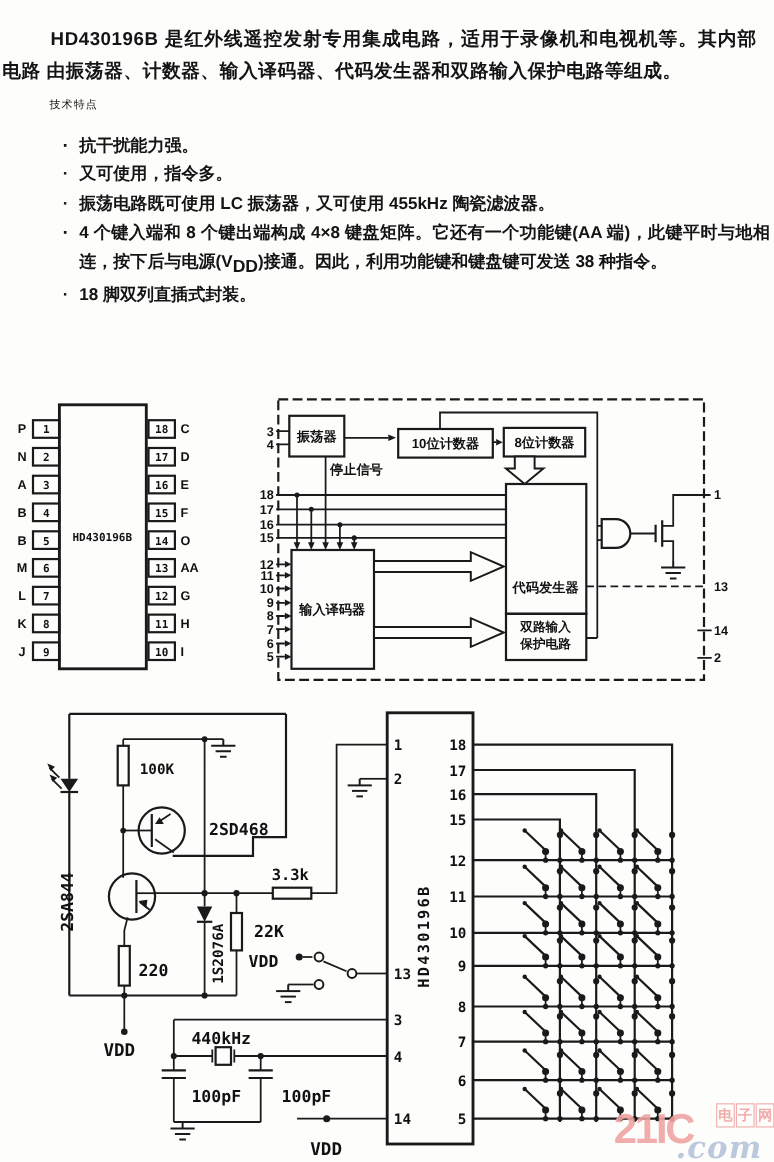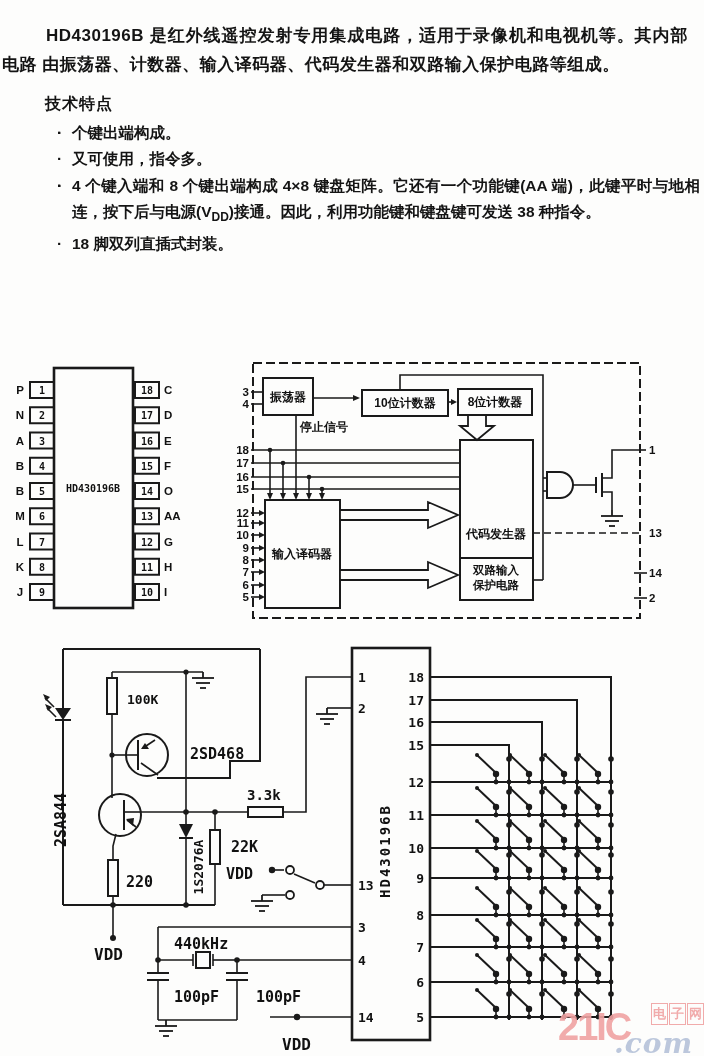--- a/index.html
+++ b/index.html
@@ -8,29 +8,29 @@
     background:#fdfdfc;color:#141414;
     font-family:"Liberation Sans",sans-serif;
   }
   .intro{
     position:absolute;left:2px;top:4px;width:686px;
     font-size:17px;font-weight:bold;line-height:29px;
     text-indent:44px;text-align:justify;letter-spacing:.5px;
   }
   .feat-head{
     position:absolute;left:45px;top:78px;
-    font-size:16px;font-weight:bold;letter-spacing:1px;
+    font-size:10px;font-weight:normal;letter-spacing:1px;
   }
   .feat-list{
     position:absolute;left:72px;top:120px;width:628px;
     font-size:15.5px;font-weight:bold;line-height:26.4px;text-align:justify;
   }
   .feat-item{position:relative;}
   .bdot{position:absolute;left:-15px;top:0;font-weight:bold;}
-  sub{font-size:12px;}
+  sub{font-size:16px;}
   svg{position:absolute;left:0;}
   #fig1{top:358px;}
   #fig2{top:636px;}
   
   .w{stroke:#1a1a1a;stroke-width:1.6;fill:none;}
   .w2{stroke:#1a1a1a;stroke-width:2;fill:none;}
   .bx{fill:none;stroke:#1a1a1a;stroke-width:2;}
   .bx3{fill:none;stroke:#1a1a1a;stroke-width:2.6;}
   .dash{stroke-dasharray:9 4;}
   .dash2{stroke-dasharray:7 4;}
@@ -60,23 +60,23 @@
 </style>
 </head>
 <body>
 
 <p class="intro">HD430196B 是红外线遥控发射专用集成电路，适用于录像机和电视机等。其内部电路 由振荡器、计数器、输入译码器、代码发生器和双路输入保护电路等组成。</p>
 
 <h3 class="feat-head">技术特点</h3>
 
 <div class="feat-list">
   <div class="feat-item"><span class="bdot">·</span></div>
-  <div class="feat-item"><span class="bdot">·</span><span>个键出端构成。</span></div>
+  <div class="feat-item"><span class="bdot">·</span><span>抗干扰能力强。</span></div>
   <div class="feat-item"><span class="bdot">·</span><span>又可使用，指令多。</span></div>
-  <div class="feat-item"><span class="bdot">·</span></div>
+  <div class="feat-item"><span class="bdot">·</span><span>振荡电路既可使用 LC 振荡器，又可使用 455kHz 陶瓷滤波器。</span></div>
   <div class="feat-item"><span class="bdot">·</span></div>
   <div class="feat-item"><span class="bdot">·</span><span>4 个键入端和 8 个键出端构成 4×8 键盘矩阵。它还有一个功能键(AA 端)，此键平时与地相连，按下后与电源(V</span><sub>DD</sub><span>)接通。因此，利用功能键和键盘键可发送 38 种指令。</span></div>
   <div class="feat-item"><span class="bdot">·</span><span>18 脚双列直插式封装。</span></div>
 </div>
 
 <svg id="fig1" width="704" height="268" viewBox="0 0 704 268">
 
   <g>
     <rect x="54" y="10" width="79" height="240" class="bx3"></rect>
     <text x="93" y="134" class="t10 mono mid">HD430196B</text>

